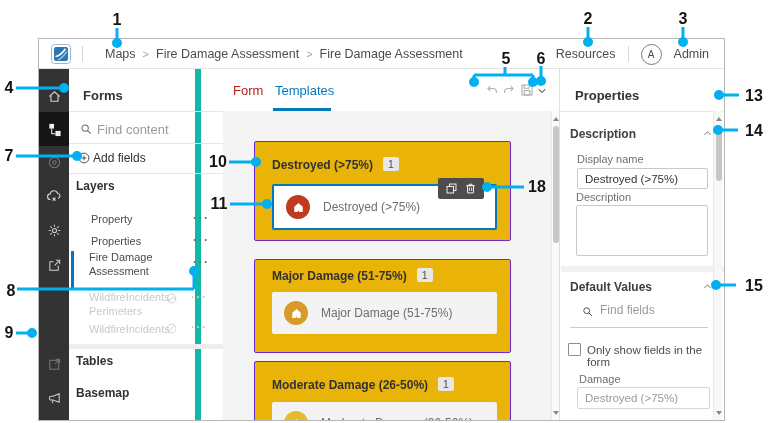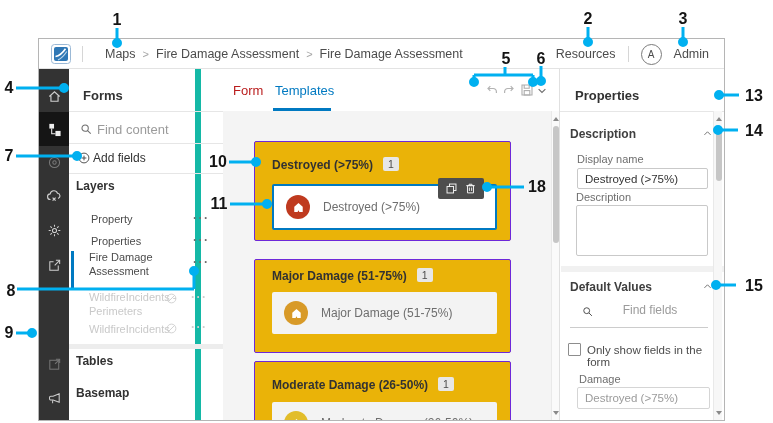--- a/index.html
+++ b/index.html
@@ -70,21 +70,21 @@
   .ppanel { position:absolute; left:520px; top:30px; width:165px; height:353px; background:#fff; border-left:1px solid #e0e0e0; }
   .pp-title { position:absolute; left:15px; top:19px; font-size:13px; font-weight:700; color:#323232; }
   .pp-sec { position:absolute; font-size:12px; font-weight:700; color:#3f3f3f; }
   .pp-lbl { position:absolute; font-size:11px; color:#6e6e6e; }
   .pp-input { position:absolute; height:21px; border:1px solid #c9c9c9; border-radius:2px; background:#fff;
               font-family:"Liberation Sans",sans-serif; font-size:11.5px; color:#323232; padding:0 7px; }
   .pp-area { position:absolute; border:1px solid #c9c9c9; border-radius:2px; background:#fff; resize:none;
              font-family:"Liberation Sans",sans-serif; font-size:11.5px; }
   .pp-band { position:absolute; left:1px; top:197px; width:163px; height:6px; background:#f1f1f1; }
   .pp-find { position:absolute; border:none; outline:none; font-family:"Liberation Sans",sans-serif;
-             font-size:12px; color:#323232; background:transparent;text-align:center; }
+             font-size:12px; color:#323232; background:transparent; }
   .pp-find::placeholder, input::placeholder { color:#9b9b9b; }
   .cbx { position:absolute; width:13px; height:13px; border:1px solid #8d8d8d; border-radius:1px; background:#fff; cursor:pointer; }
   .cbx-lbl { position:absolute; font-size:11.5px; color:#4c4c4c; }
   .input-dim { color:#9b9b9b; border-color:#d5d5d5; }
 
   
   .co { position:absolute; transform:translate(-50%,-50%); font-size:16px; font-weight:700; color:#141414; z-index:11; }
   .co-lines { position:absolute; left:0; top:0; z-index:10; pointer-events:none; }
   svg { display:block; }
 </style>

